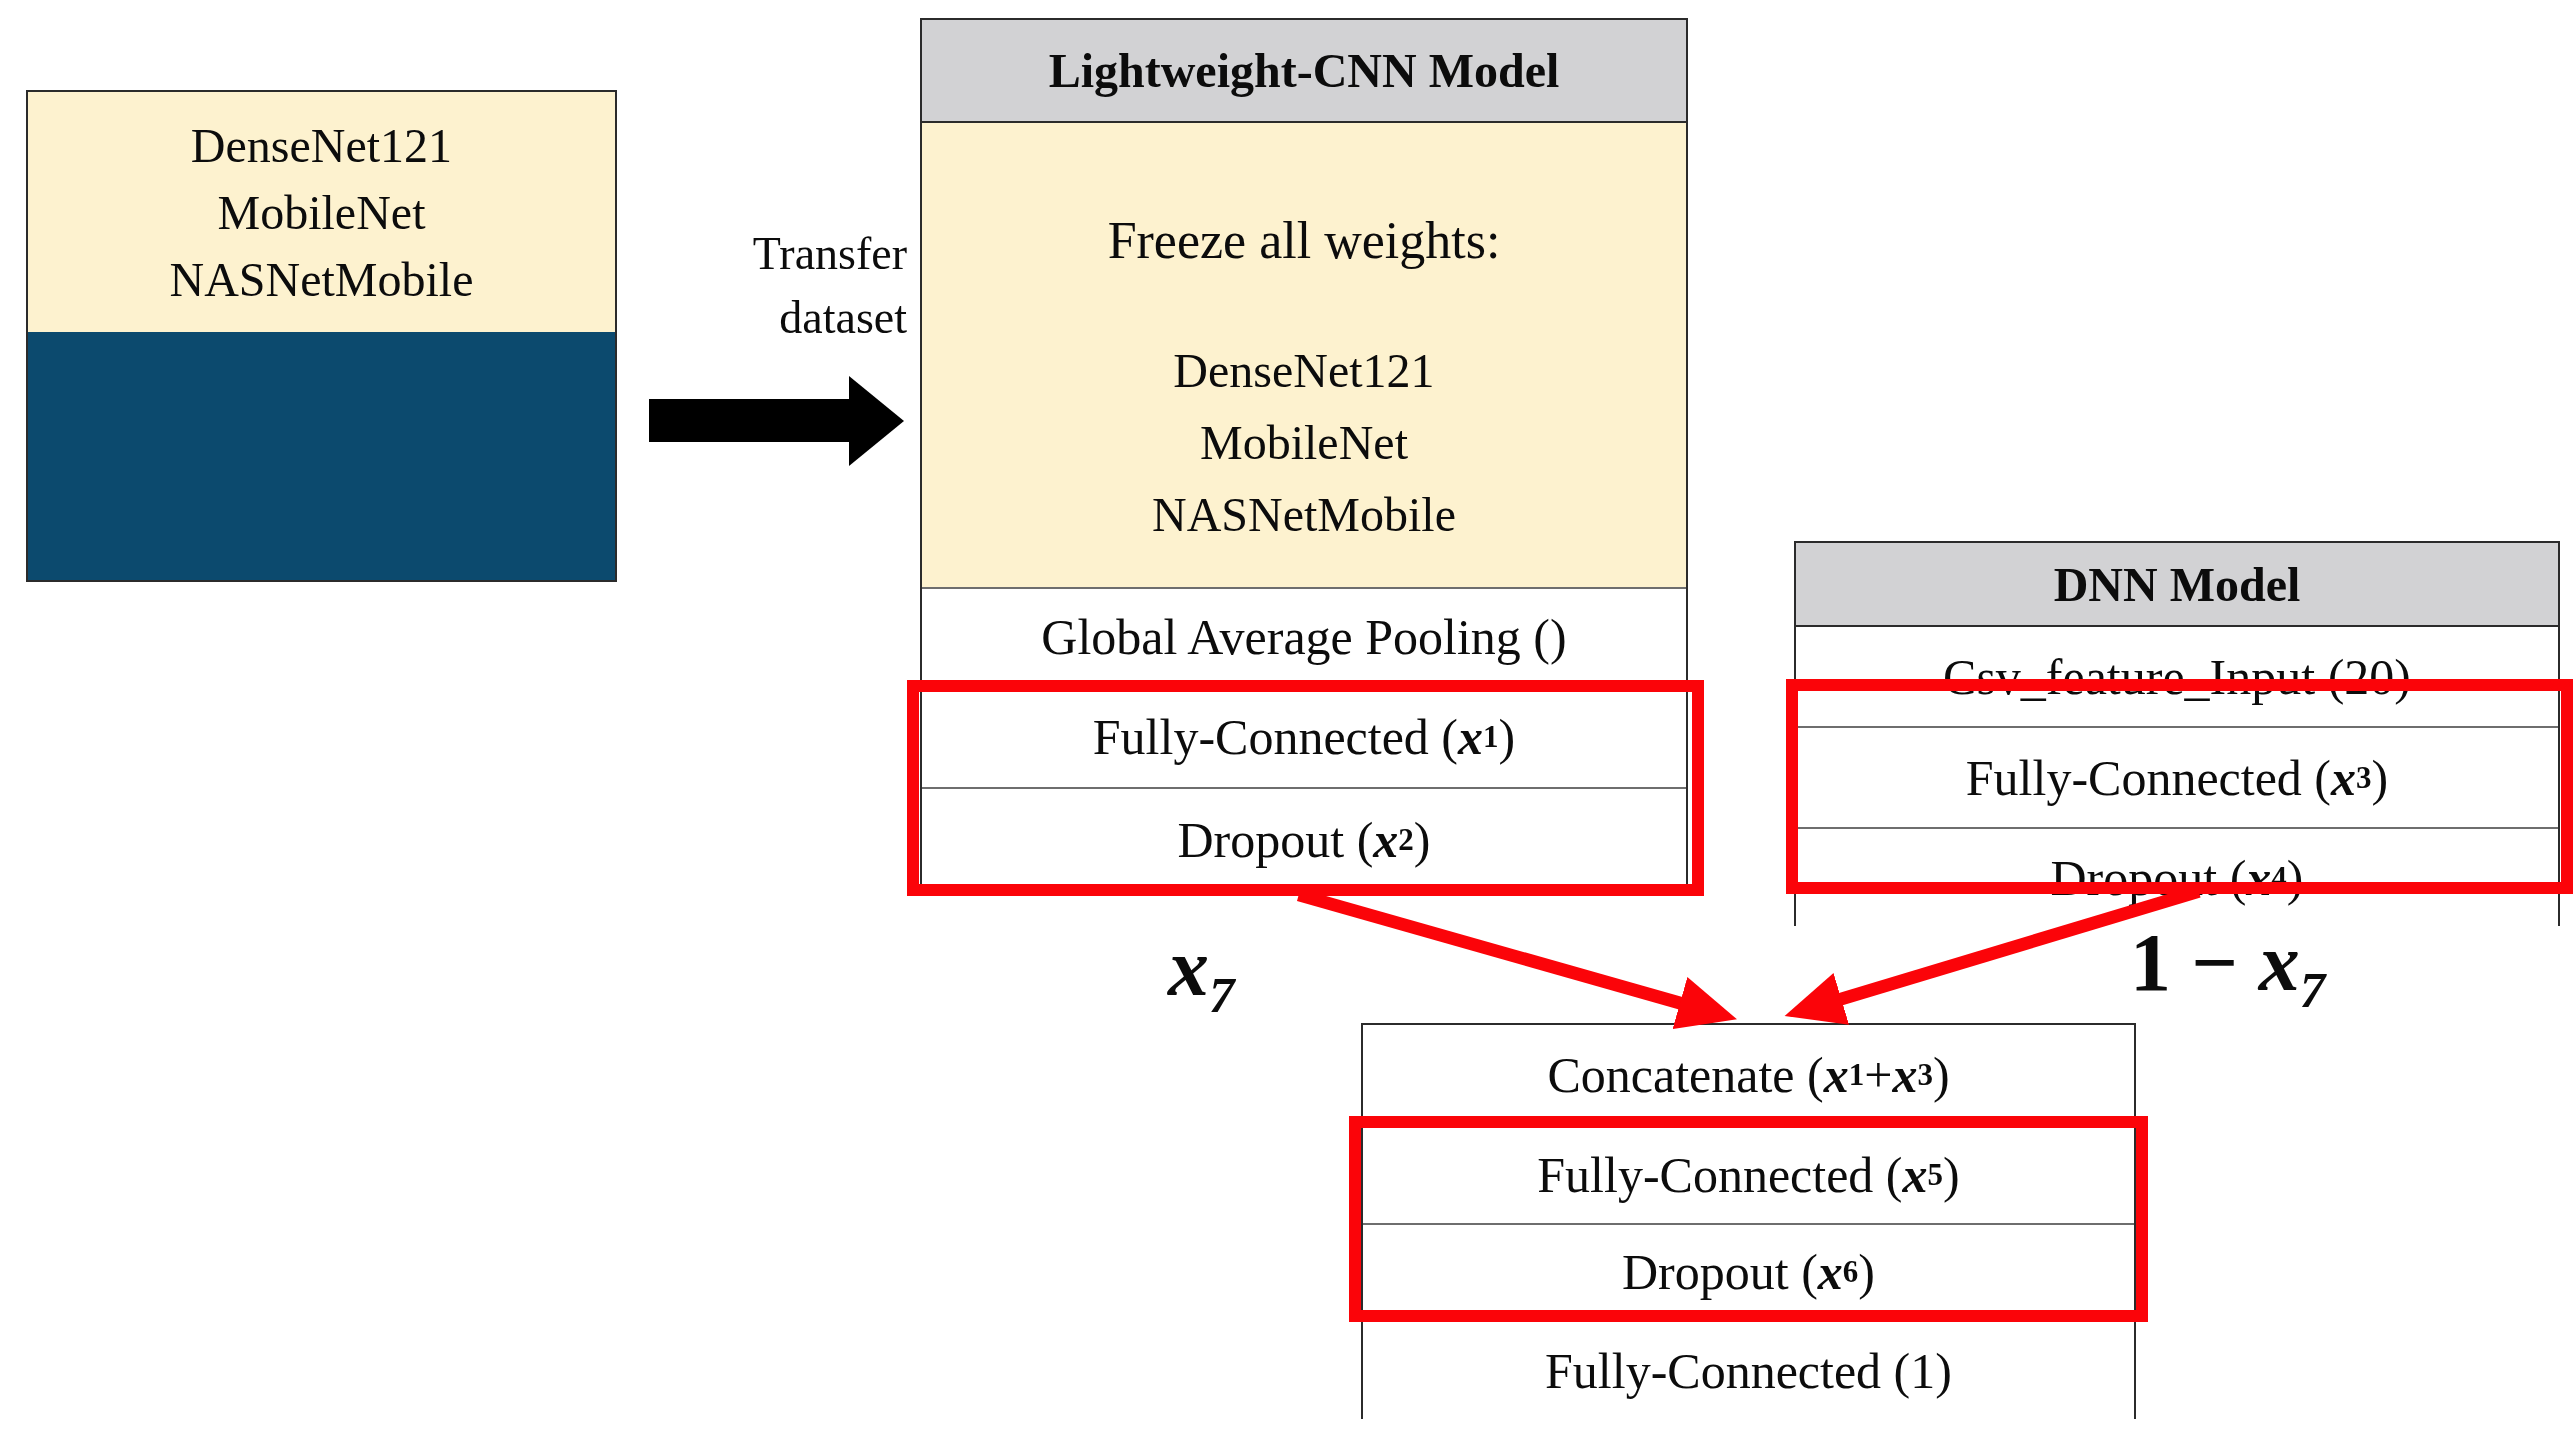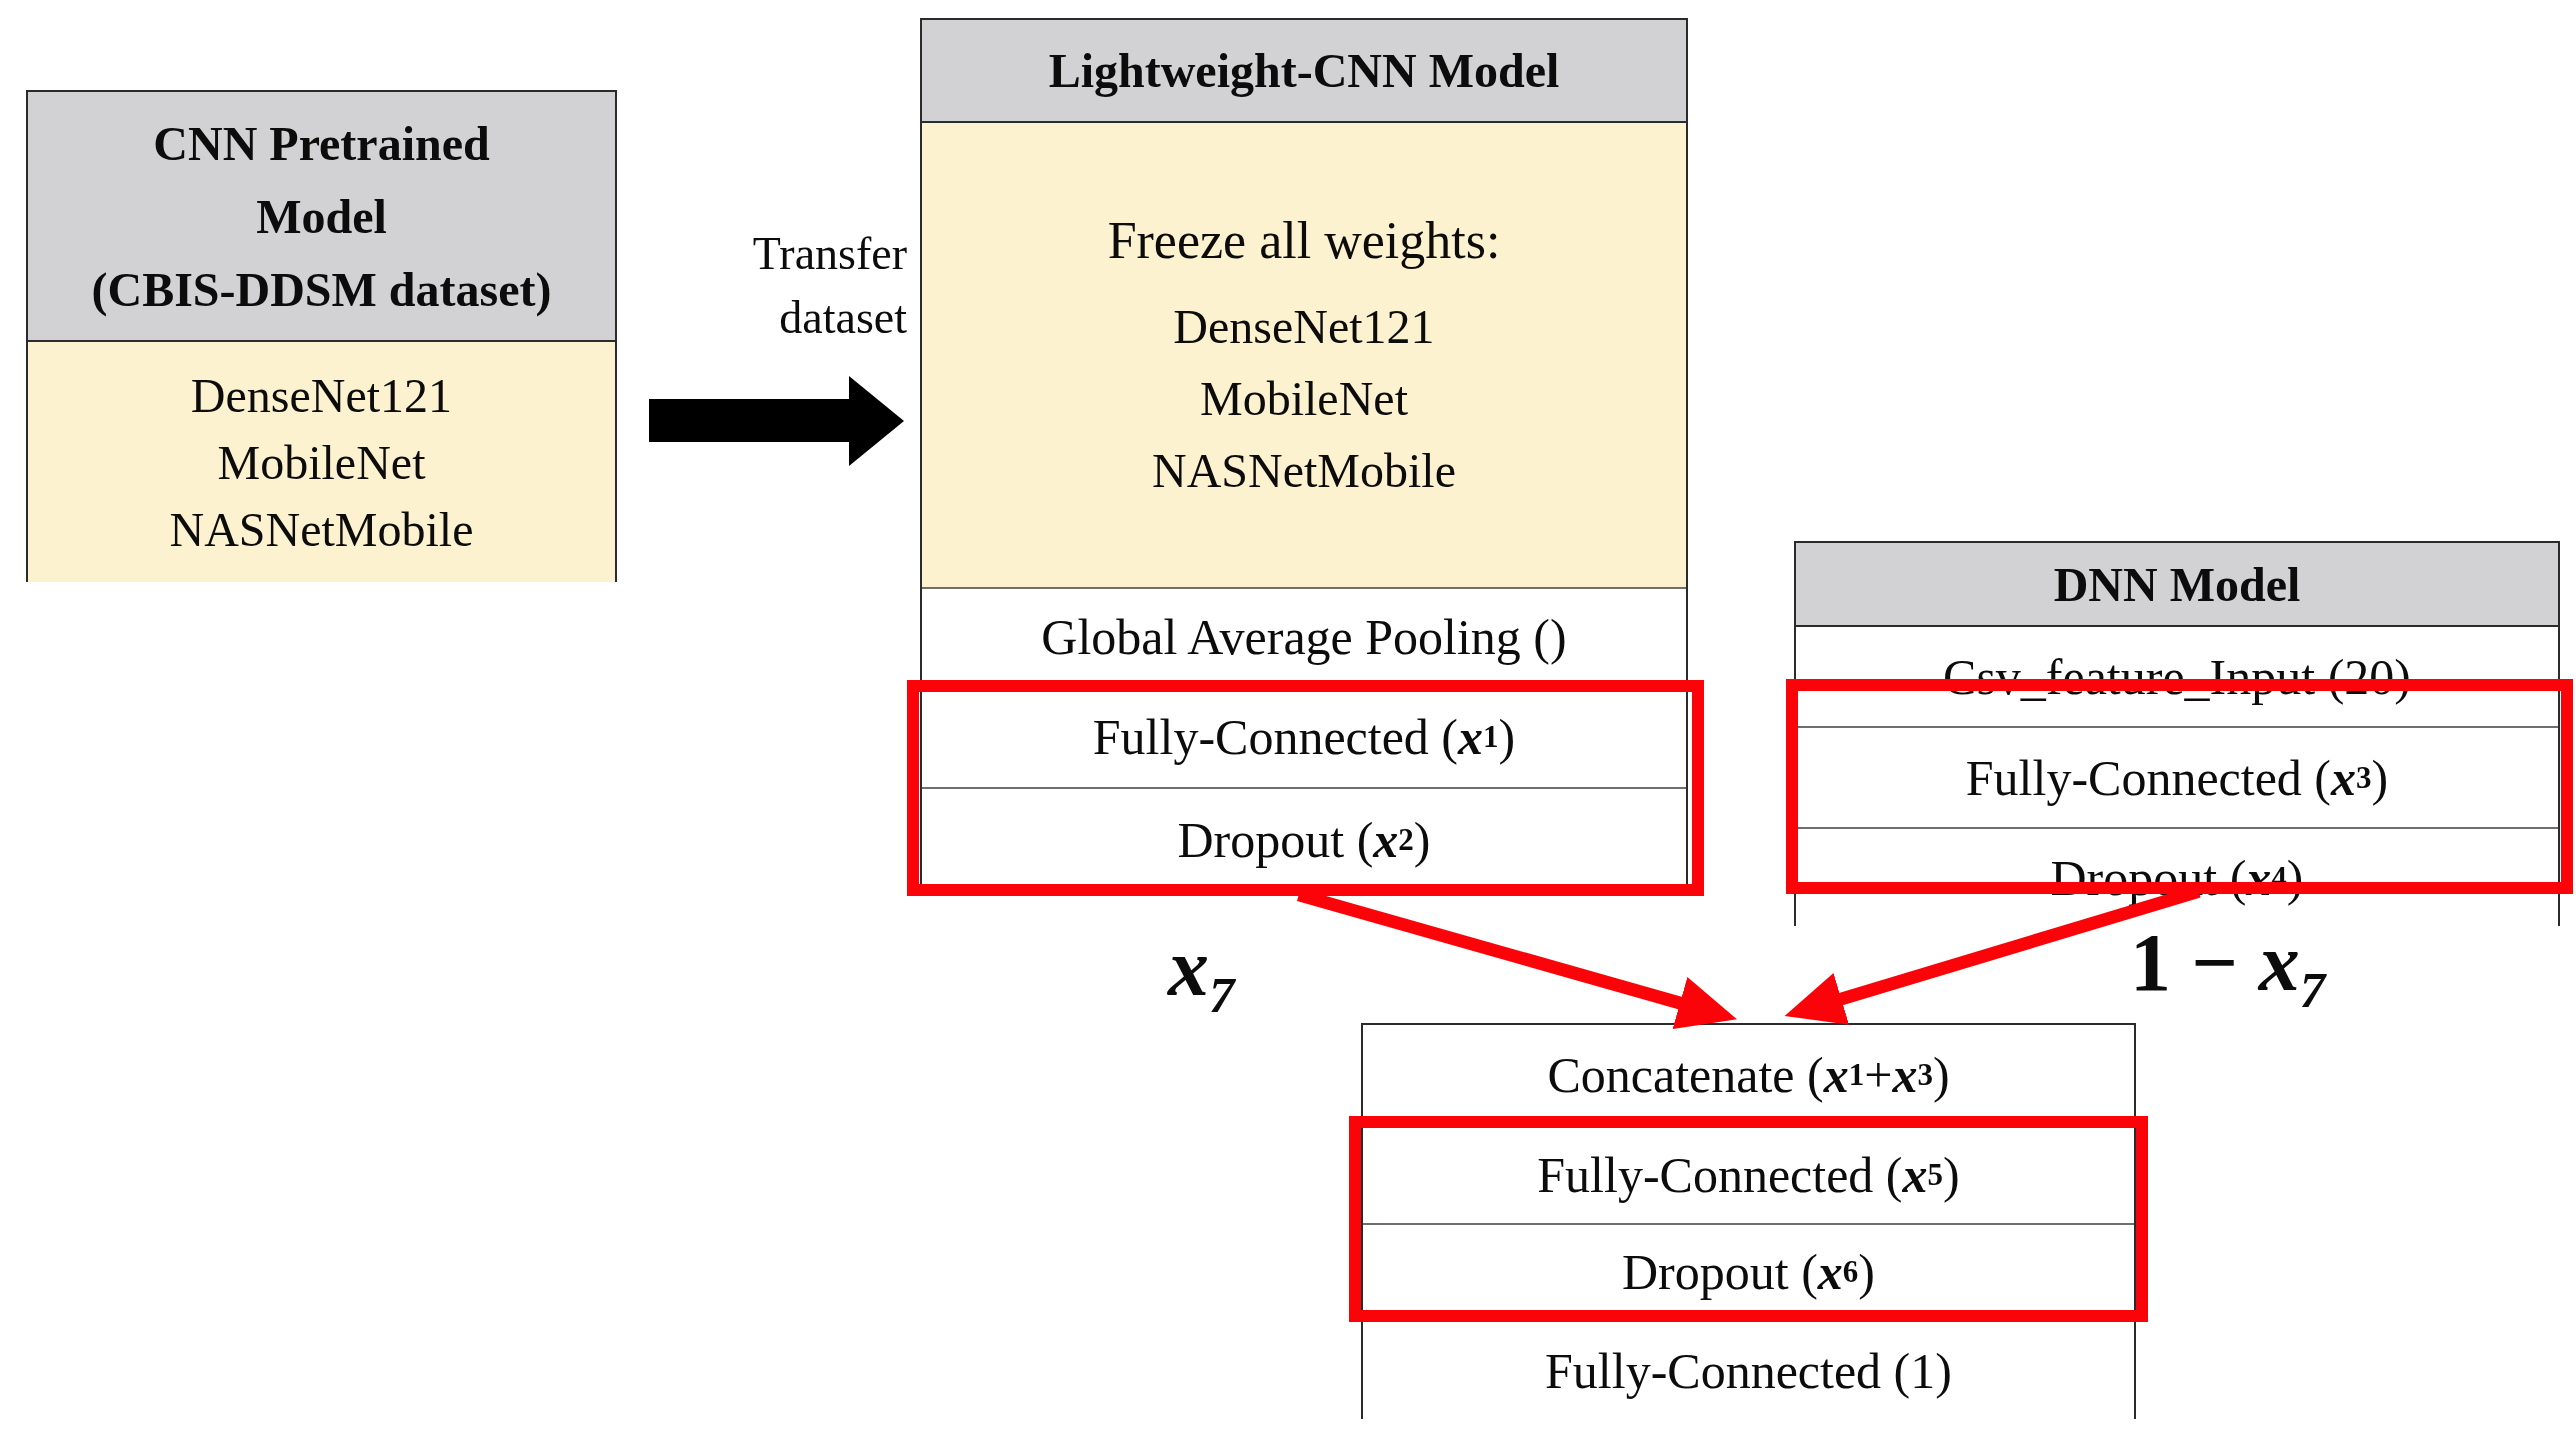--- a/index.html
+++ b/index.html
@@ -48,21 +48,21 @@
   .transfer-arrow{position:absolute;left:649px;top:399px;width:202px;height:43px;background:var(--arrow-black);}
   .transfer-arrow-head{
     position:absolute;left:849px;top:376px;width:0;height:0;
     border-top:45px solid transparent;border-bottom:45px solid transparent;border-left:55px solid var(--arrow-black);
   }
   
   .lightweight{left:920px;top:18px;width:768px;height:870px;}
   .lightweight .box-header{height:103px;font-size:48px;}
   .lightweight .panel{
     height:466px;display:flex;flex-direction:column;align-items:center;
-    padding-top:88px;font-size:48px;
+    padding-top:88px;font-size:48px;gap:44px;
   }
   .freeze-heading{font-size:52px;margin-bottom:20.6px;}
   .freeze-list{line-height:72px;text-align:center;}
   .lightweight .row-gap{height:96px;}
   .lightweight .row-fc{height:102px;}
   .lightweight .row-drop{height:103px;}
   
   .dnn{left:1794px;top:500px;width:766px;height:385px;margin-top:41px;}
   .dnn .box-header{height:84px;font-size:48px;}
   .dnn .row-input{height:99px;}
@@ -74,25 +74,20 @@
   .fusion .row-fc{height:99px;}
   .fusion .row-drop{height:95px;}
   .fusion .row-out{height:103px;}
 </style>
 </head>
 <body>
 
 <div class="stage">
 
   <div class="box pretrained">
-    <div class="box-header">
-      <div>CNN Pretrained</div>
-      <div>Model</div>
-      <div>(CBIS-DDSM dataset)</div>
-    </div>
     <div class="panel">
       <div>DenseNet121</div>
       <div>MobileNet</div>
       <div>NASNetMobile</div>
     </div>
   </div>
 
   <div class="transfer-label">
     <div>Transfer</div>
     <div>dataset</div>

